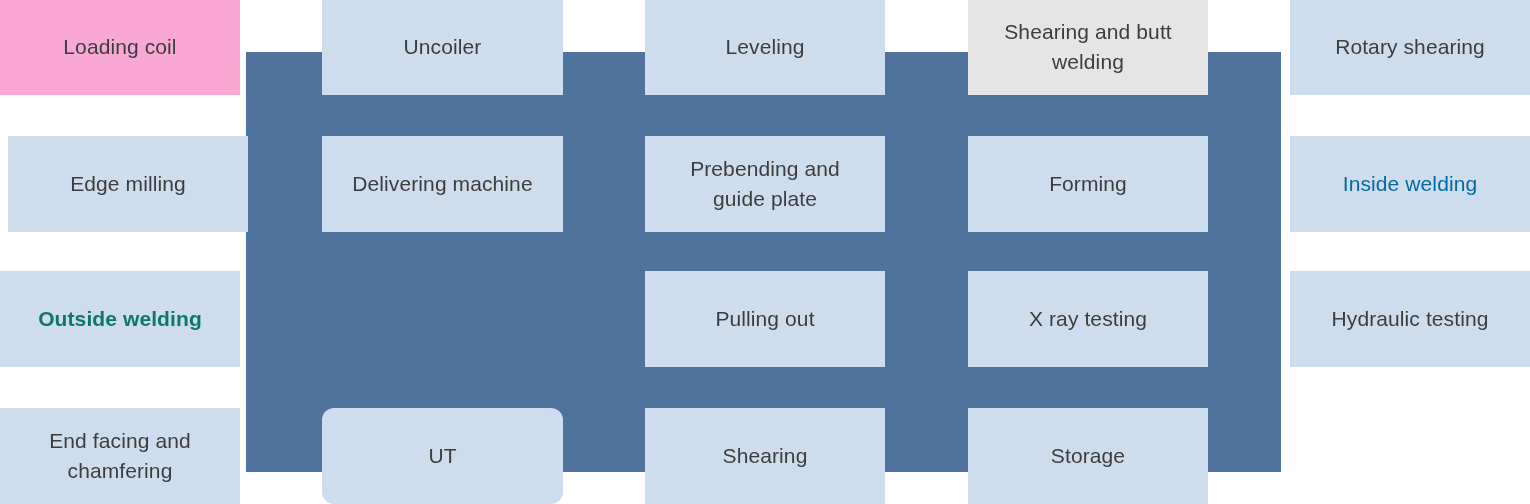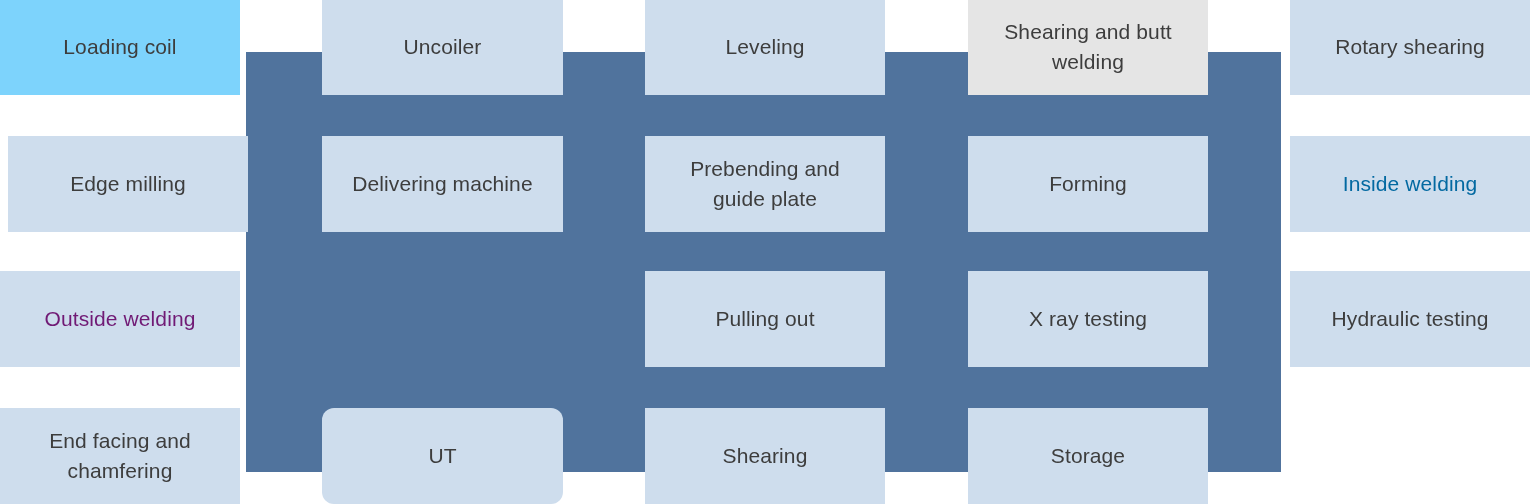--- a/index.html
+++ b/index.html
@@ -41,21 +41,21 @@
     letter-spacing: 0.1px;
     white-space: pre-line;
   }
 </style>
 </head>
 <body>
 
 <div id="diagram">
   <div class="band" style="left: 246px; top: 52px; width: 1035px; height: 420px; background: rgb(80, 115, 157);"></div>
 
-<div class="node" style="left: 0px; top: -1px; width: 240px; height: 96px; background: #7dd3fc;">
+<div class="node" style="left: 0px; top: -1px; width: 240px; height: 96px; background: #f9a8d4;">
       <span class="node-label" style="color: rgb(61, 61, 61);">Loading coil</span>
     </div>
     <div class="node" style="left: 322px; top: -1px; width: 241px; height: 96px; background: rgb(206, 221, 237);">
       <span class="node-label" style="color: rgb(61, 61, 61);">Uncoiler</span>
     </div>
     <div class="node" style="left: 645px; top: -1px; width: 240px; height: 96px; background: rgb(206, 221, 237);">
       <span class="node-label" style="color: rgb(61, 61, 61);">Leveling</span>
     </div>
     <div class="node" style="left: 968px; top: -1px; width: 240px; height: 96px; background: #e5e5e5;">
       <span class="node-label" style="color: rgb(61, 61, 61);">Shearing and butt
@@ -74,21 +74,21 @@
       <span class="node-label" style="color: rgb(61, 61, 61);">Forming</span>
     </div>
     <div class="node" style="left: 645px; top: 136px; width: 240px; height: 96px; background: rgb(206, 221, 237);">
       <span class="node-label" style="color: rgb(61, 61, 61);">Prebending and
 guide plate</span>
     </div>
     <div class="node" style="left: 1290px; top: 136px; width: 240px; height: 96px; background: rgb(206, 221, 237);">
       <span class="node-label" style="color: #0369a1;">Inside welding</span>
     </div>
     <div class="node" style="left: 0px; top: 271px; width: 240px; height: 96px; background: rgb(206, 221, 237);">
-      <span class="node-label" style="color: #701a75;">Outside welding</span>
+      <span class="node-label" style="color: #0f766e; font-weight: bold;">Outside welding</span>
     </div>
     <div class="node" style="left: 645px; top: 271px; width: 240px; height: 96px; background: rgb(206, 221, 237);">
       <span class="node-label" style="color: rgb(61, 61, 61);">Pulling out</span>
     </div>
     <div class="node" style="left: 968px; top: 271px; width: 240px; height: 96px; background: rgb(206, 221, 237);">
       <span class="node-label" style="color: rgb(61, 61, 61);">X ray testing</span>
     </div>
     <div class="node" style="left: 1290px; top: 271px; width: 240px; height: 96px; background: rgb(206, 221, 237);">
       <span class="node-label" style="color: rgb(61, 61, 61);">Hydraulic testing</span>
     </div>

